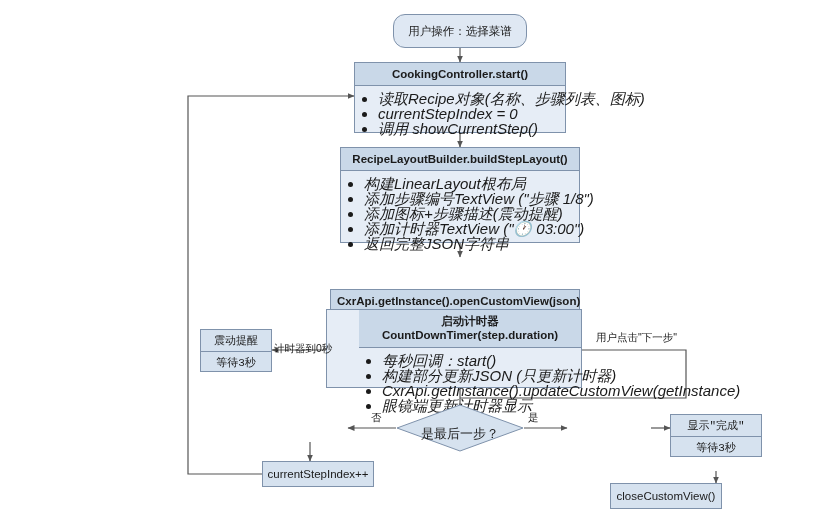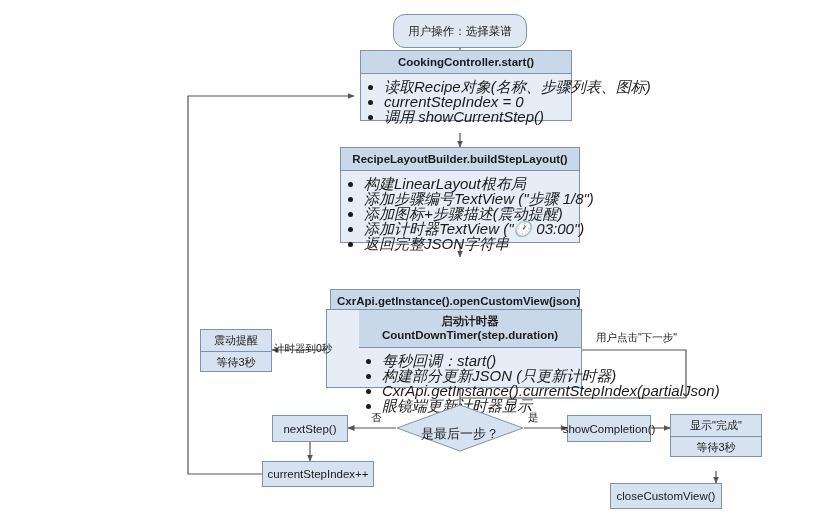--- a/index.html
+++ b/index.html
@@ -24,21 +24,21 @@
   .node .body .plain{font-size:10.5px;line-height:15px;white-space:nowrap;}
 
   .simple{position:absolute;box-sizing:border-box;border:1px solid #7f92ab;
           background:#d6e2ef;display:flex;align-items:center;justify-content:center;
           font-size:11.5px;text-align:center;}
   .rounded{border-radius:12px;background:#dfe8f3;}
 
   .stack{position:absolute;box-sizing:border-box;border:1px solid #7f92ab;
          background:#d6e2ef;}
   .stack .cell{display:flex;align-items:center;justify-content:center;
-               font-size:11px;height:21px;}
+               font-size:11px;height:21px;font-family:Liberation Mono, monospace;}
   .stack .cell.top{border-bottom:1px solid #7f92ab;}
 
   .diamond{position:absolute;}
   .diamond .dlabel{position:absolute;left:0;top:6px;width:100%;height:100%;
       display:flex;align-items:center;justify-content:center;font-size:13px;}
 
   .edge-label{position:absolute;font-size:10.5px;color:#1a1a1a;white-space:nowrap;}
 </style>
 </head>
 <body>
@@ -78,21 +78,21 @@
       <path d="M262,474 L188,474 L188,96 L354,96" marker-end="url(#arrow)"></path>
 
       <path d="M562,350 L686,350 L686,398 L460,398"></path>
     </g>
   </svg>
 
   <div class="simple rounded" style="left:393px;top:14px;width:134px;height:34px;">
     <span>用户操作：选择菜谱</span>
   </div>
 
-  <div class="node" style="left:354px;top:50px;width:212px;height:71px;margin-left:6px;">
+  <div class="node" style="left:354px;top:62px;width:212px;height:71px;">
     <div class="hdr">CookingController.start()</div>
     <div class="body">
       <ul>
         <li>读取Recipe对象(名称、步骤列表、图标)</li>
         <li>currentStepIndex = 0</li>
         <li>调用 showCurrentStep()</li>
       </ul>
     </div>
   </div>
 
@@ -115,21 +115,21 @@
       <div class="plain">→ JSON通过SDK发送到眼镜端渲染</div>
     </div>
   </div>
 
   <div class="node" style="left:326px;top:309px;width:256px;height:79px;padding-left:32px;">
     <div class="hdr">启动计时器 CountDownTimer(step.duration)</div>
     <div class="body">
       <ul>
         <li>每秒回调：start()</li>
         <li>构建部分更新JSON (只更新计时器)</li>
-        <li>CxrApi.getInstance().currentStepIndex(partialJson)</li>
+        <li>CxrApi.getInstance().updateCustomView(getInstance)</li>
         <li>眼镜端更新计时器显示</li>
       </ul>
     </div>
   </div>
 
   <div class="stack" style="left:200px;top:329px;width:72px;height:43px;">
     <div class="cell top">震动提醒</div>
     <div class="cell">等待3秒</div>
   </div>
   <div class="edge-label" style="left:274px;top:342px;">计时器到0秒</div>
@@ -138,31 +138,25 @@
 
   <div class="diamond" style="left:396px;top:404px;width:128px;height:48px;">
     <svg width="128" height="48" viewBox="0 0 128 48" xmlns="http://www.w3.org/2000/svg">
       <polygon points="64,1 127,24 64,47 1,24" fill="#d6e2ef" stroke="#7f92ab" stroke-width="1"></polygon>
     </svg>
     <div class="dlabel">是最后一步？</div>
   </div>
   <div class="edge-label" style="left:371px;top:411px;">否</div>
   <div class="edge-label" style="left:528px;top:411px;">是</div>
 
-  <div class="simple" style="left:272px;top:415px;width:76px;height:27px;">
-    <span>nextStep()</span>
-  </div>
 
   <div class="simple" style="left:262px;top:461px;width:112px;height:26px;">
     <span>currentStepIndex++</span>
   </div>
 
-  <div class="simple" style="left:567px;top:415px;width:84px;height:27px;">
-    <span>showCompletion()</span>
-  </div>
 
   <div class="stack" style="left:670px;top:414px;width:92px;height:43px;">
     <div class="cell top">显示"完成"</div>
     <div class="cell">等待3秒</div>
   </div>
 
   <div class="simple" style="left:610px;top:483px;width:112px;height:26px;">
     <span>closeCustomView()</span>
   </div>
 

